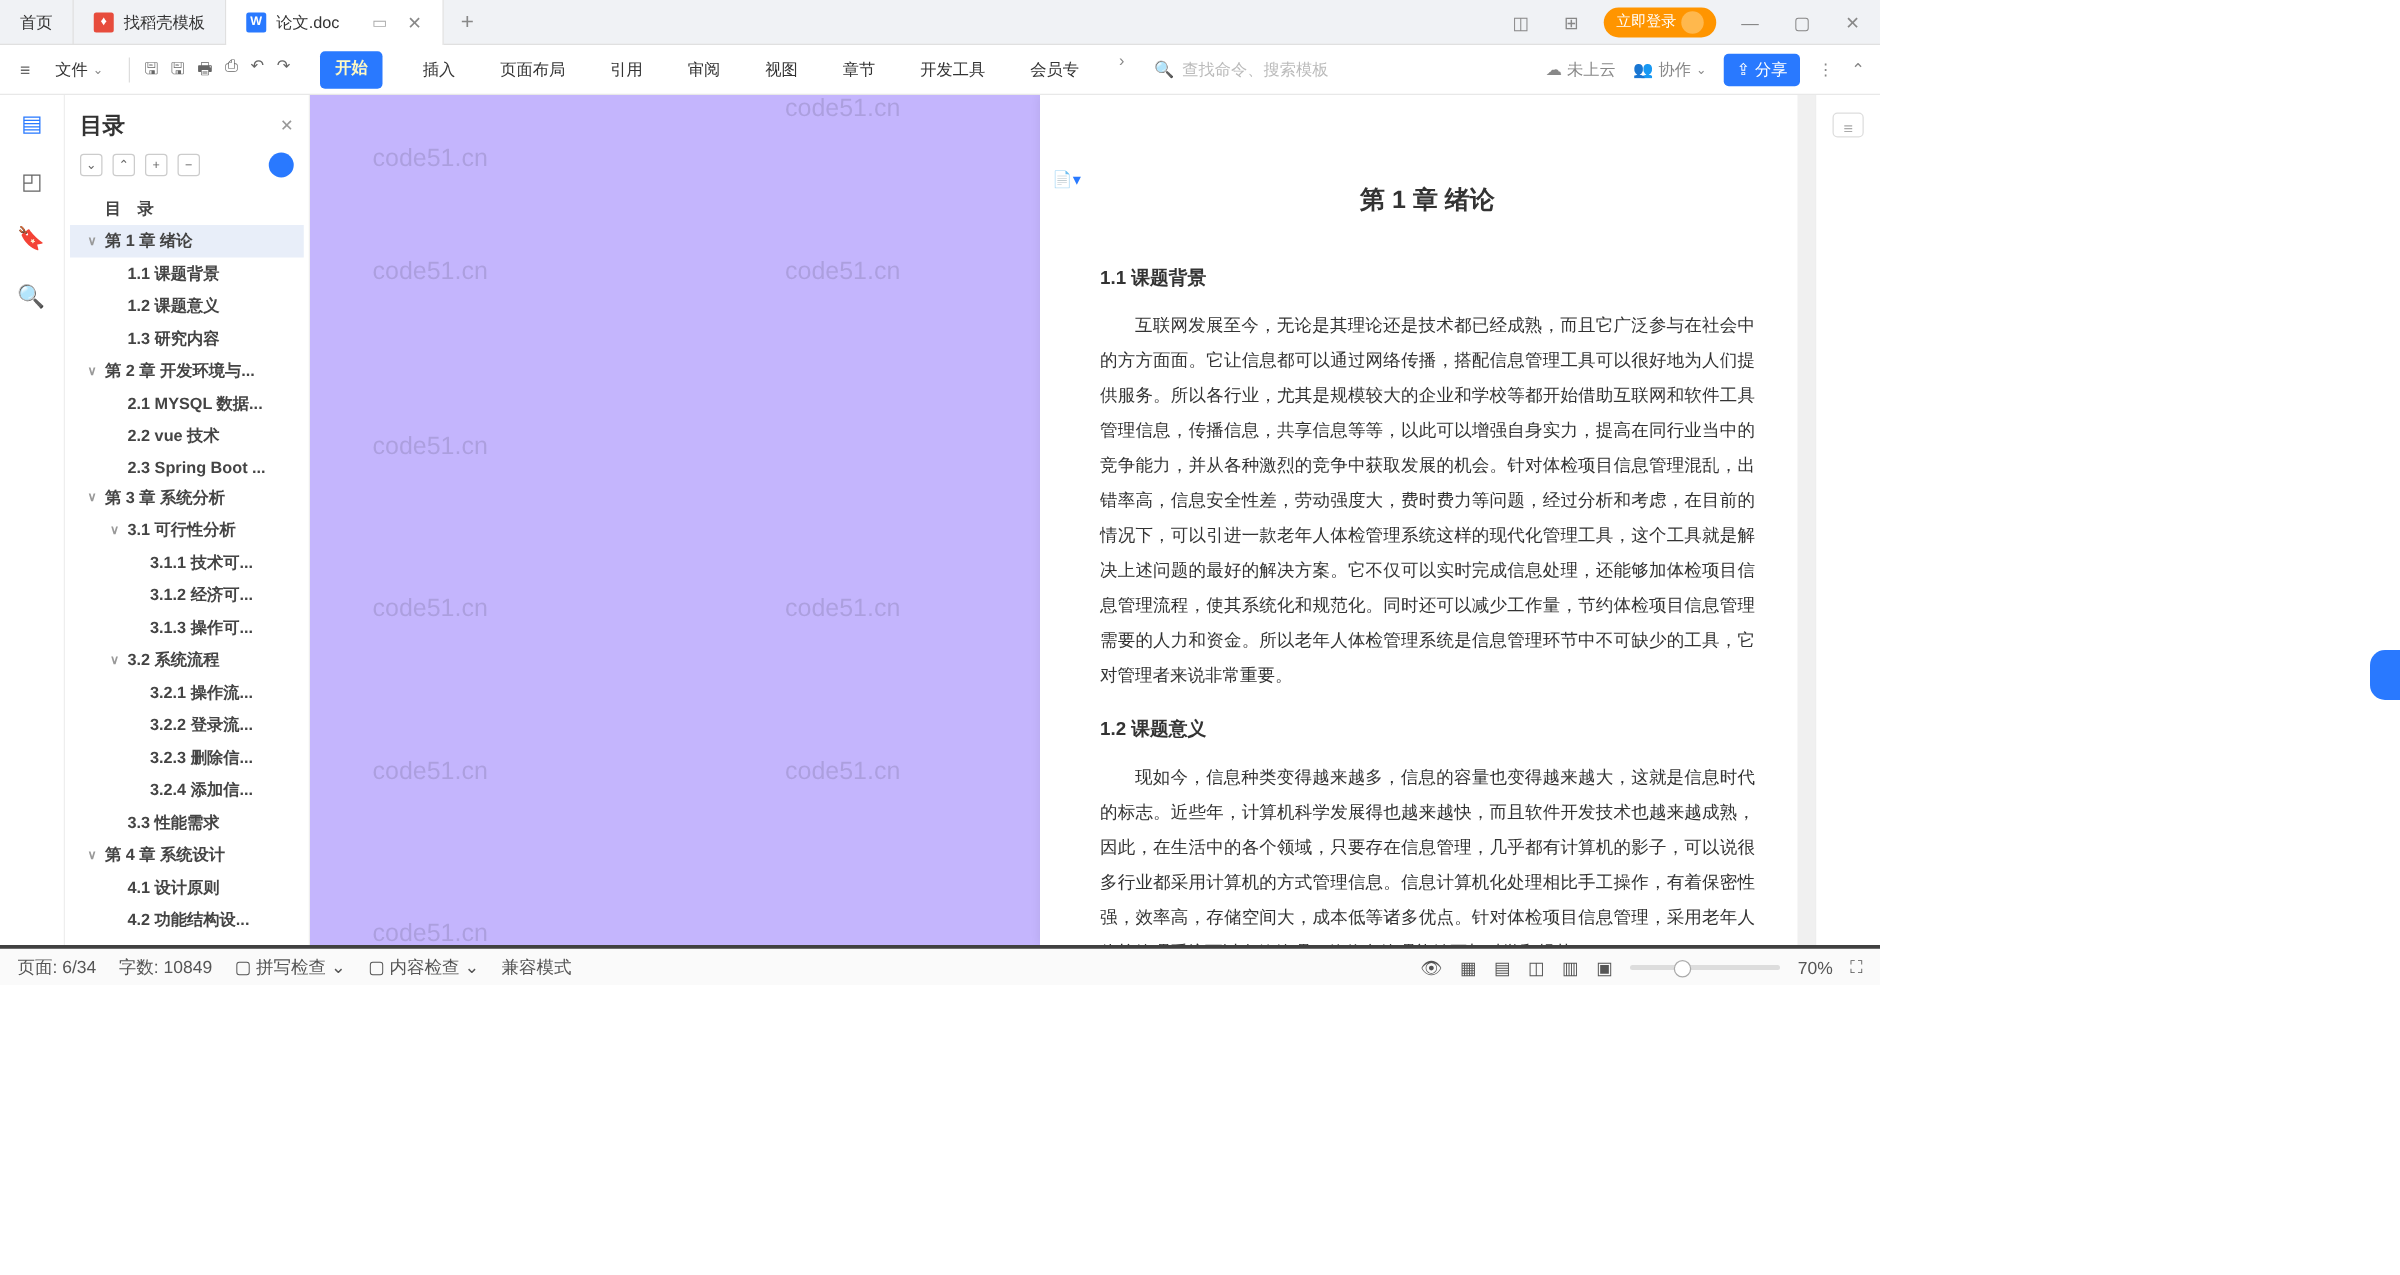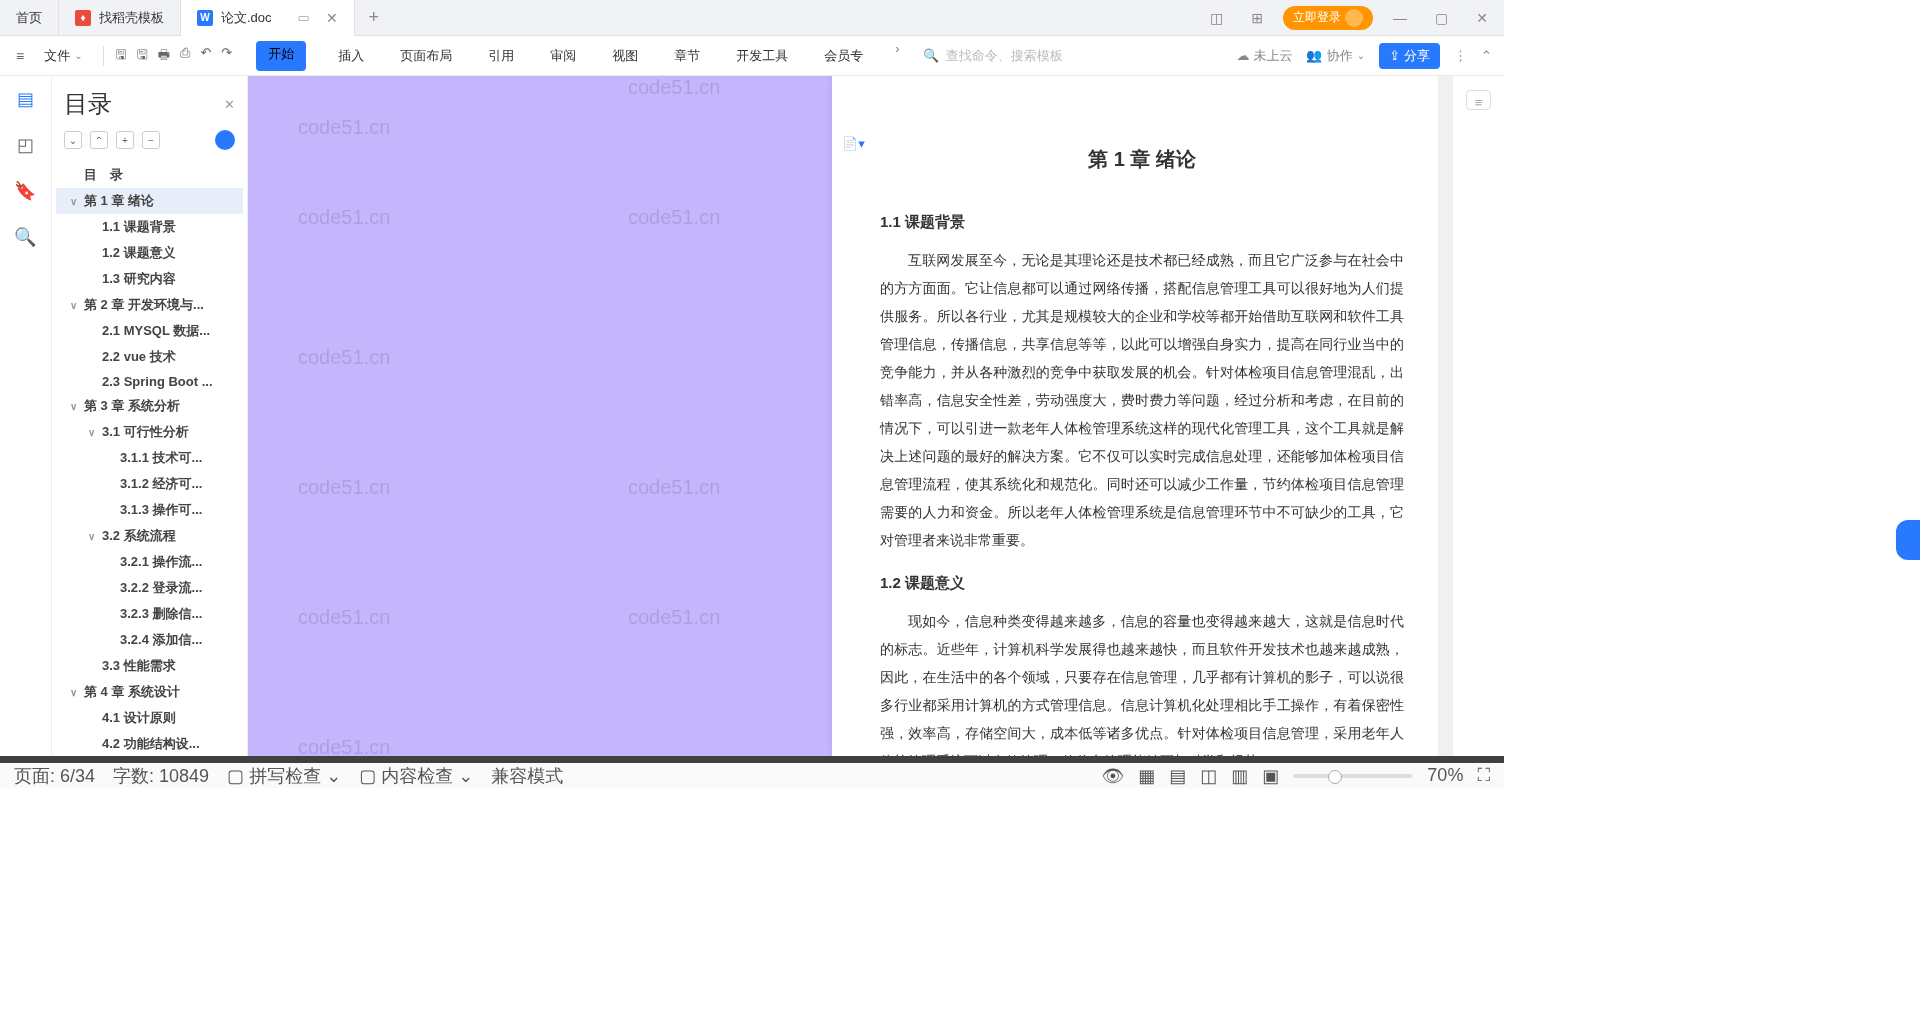--- a/index.html
+++ b/index.html
@@ -17,52 +17,52 @@
 .login-avatar { width: 18px; height: 18px; background: #ffb84d; border-radius: 50%; }
 .win-btn { color: #888; font-size: 14px; padding: 4px 8px; }
 .ribbon { height: 40px; display: flex; align-items: center; padding: 0 12px; gap: 8px; border-bottom: 1px solid #e8e8e8; }
 .ribbon-ico { color: #666; font-size: 14px; padding: 4px; }
 .ribbon-file { display: flex; align-items: center; gap: 4px; padding: 4px 8px; }
 .ribbon-sep { width: 1px; height: 20px; background: #ddd; margin: 0 4px; }
 .ribbon-qat { display: flex; gap: 10px; }
 .ribbon-qat span { color: #666; }
 .menu-tabs { display: flex; gap: 28px; margin-left: 16px; }
 .menu-tab { color: #333; padding: 6px 4px; }
-.menu-tab.active { background: #2979ff; color: #000000; padding: 4px 12px; border-radius: 4px; }
+.menu-tab.active { background: #2979ff; color: #fef9c3; padding: 4px 12px; border-radius: 4px; font-weight: bold; }
 .search-bar { margin-left: 16px; color: #bbb; font-size: 13px; display: flex; align-items: center; gap: 6px; }
 .ribbon-right { margin-left: auto; display: flex; align-items: center; gap: 14px; }
 .cloud-txt { color: #888; font-size: 13px; display: flex; align-items: center; gap: 4px; }
 .share-btn { background: #2979ff; color:#fff; padding: 4px 10px; border-radius: 4px; font-size: 13px; display: flex; align-items: center; gap: 4px; }
 .main { display: flex; height: 680px; }
 .leftbar { width: 52px; border-right: 1px solid #eee; display: flex; flex-direction: column; align-items: center; padding-top: 12px; gap: 24px; }
 .leftbar-ico { color: #666; font-size: 18px; }
 .leftbar-ico.active { color: #2979ff; }
 .outline { width: 196px; border-right: 1px solid #eee; padding: 8px 4px; overflow-y: auto; }
 .outline-header { display: flex; align-items: center; justify-content: space-between; padding: 4px 8px; }
-.outline-title { font-size: 24px; font-weight: 400; }
+.outline-title { font-size: 18px; font-weight: 700; }
 .outline-close { color: #999; }
 .outline-tools { display: flex; gap: 8px; padding: 6px 8px; align-items: center; }
 .outline-tool { width: 18px; height: 18px; border: 1px solid #ccc; border-radius: 3px; display: flex; align-items: center; justify-content: center; font-size: 10px; color: #666; }
 .outline-ai { width: 20px; height: 20px; background: #2979ff; border-radius: 50%; margin-left: auto; }
 .outline-list { margin-top: 6px; font-weight: bold; }
 .outline-item { padding: 4px 4px 4px 8px; font-size: 13px; color: #444; white-space: nowrap; overflow: hidden; text-overflow: ellipsis; cursor: pointer; display: flex; align-items: center; gap: 4px; }
 .outline-item.active { background: #e8eef9; }
 .chev { color: #999; font-size: 10px; width: 10px; }
 .doc-area { flex: 1; background: #c4b5fd; display: flex; justify-content: flex-end; position: relative; overflow: hidden; }
 .page { width: 620px; background: #fff; margin-top: 0; padding: 70px 48px 20px 48px; box-shadow: 0 0 8px rgba(0,0,0,0.08); position: relative; }
 .doc-icon { position: absolute; left: 10px; top: 60px; color: #2979ff; }
 .page h1 { text-align: center; font-size: 20px; font-weight: 600; margin-bottom: 40px; }
 .page h2 { font-size: 15px; font-weight: 600; margin: 20px 0 14px 0; }
 .page p { font-size: 14px; line-height: 2.0; text-indent: 2em; text-align: justify; color: #333; margin-top: 12px; }
 .wm { position: absolute; color: rgba(0,0,0,0.12); font-size: 20px; pointer-events: none; font-family: Arial; }
 .wm-center { color: rgba(200,30,30,0.85); font-size: 32px; font-weight: 500; z-index: 5; }
 .rightpanel { width: 52px; border-left: 1px solid #eee; display: flex; justify-content: center; padding-top: 14px; }
 .scrollbar { position: absolute; right: 0; top: 0; width: 14px; height: 100%; background: #f0f0f0; }
 .float-tag { position: absolute; right: 0; top: 520px; width: 24px; height: 40px; background: #2979ff; border-radius: 12px 0 0 12px; }
-.statusbar { height: 32px; border-top: 7px solid #404040; display: flex; align-items: center; padding: 0 14px; gap: 18px; font-size: 18px; color: #555; background: #fafafa; justify-content: space-between; }
+.statusbar { height: 32px; border-top: 3px solid #404040; display: flex; align-items: center; padding: 0 14px; gap: 18px; font-size: 14px; color: #555; background: #fafafa; justify-content: space-between; }
 .statusbar-right { margin-left: auto; display: flex; align-items: center; gap: 14px; }
 .zoombar { width: 120px; height: 4px; background: #ddd; border-radius: 2px; position: relative; }
 .zoombar::after { content: ""; position: absolute; left: 35px; top: -4px; width: 12px; height: 12px; background: #fff; border: 1px solid #aaa; border-radius: 50%; }
 </style>
 </head>
 <body>
 
 <div class="titlebar">
   <div class="tab home">首页</div>
   <div class="tab">

